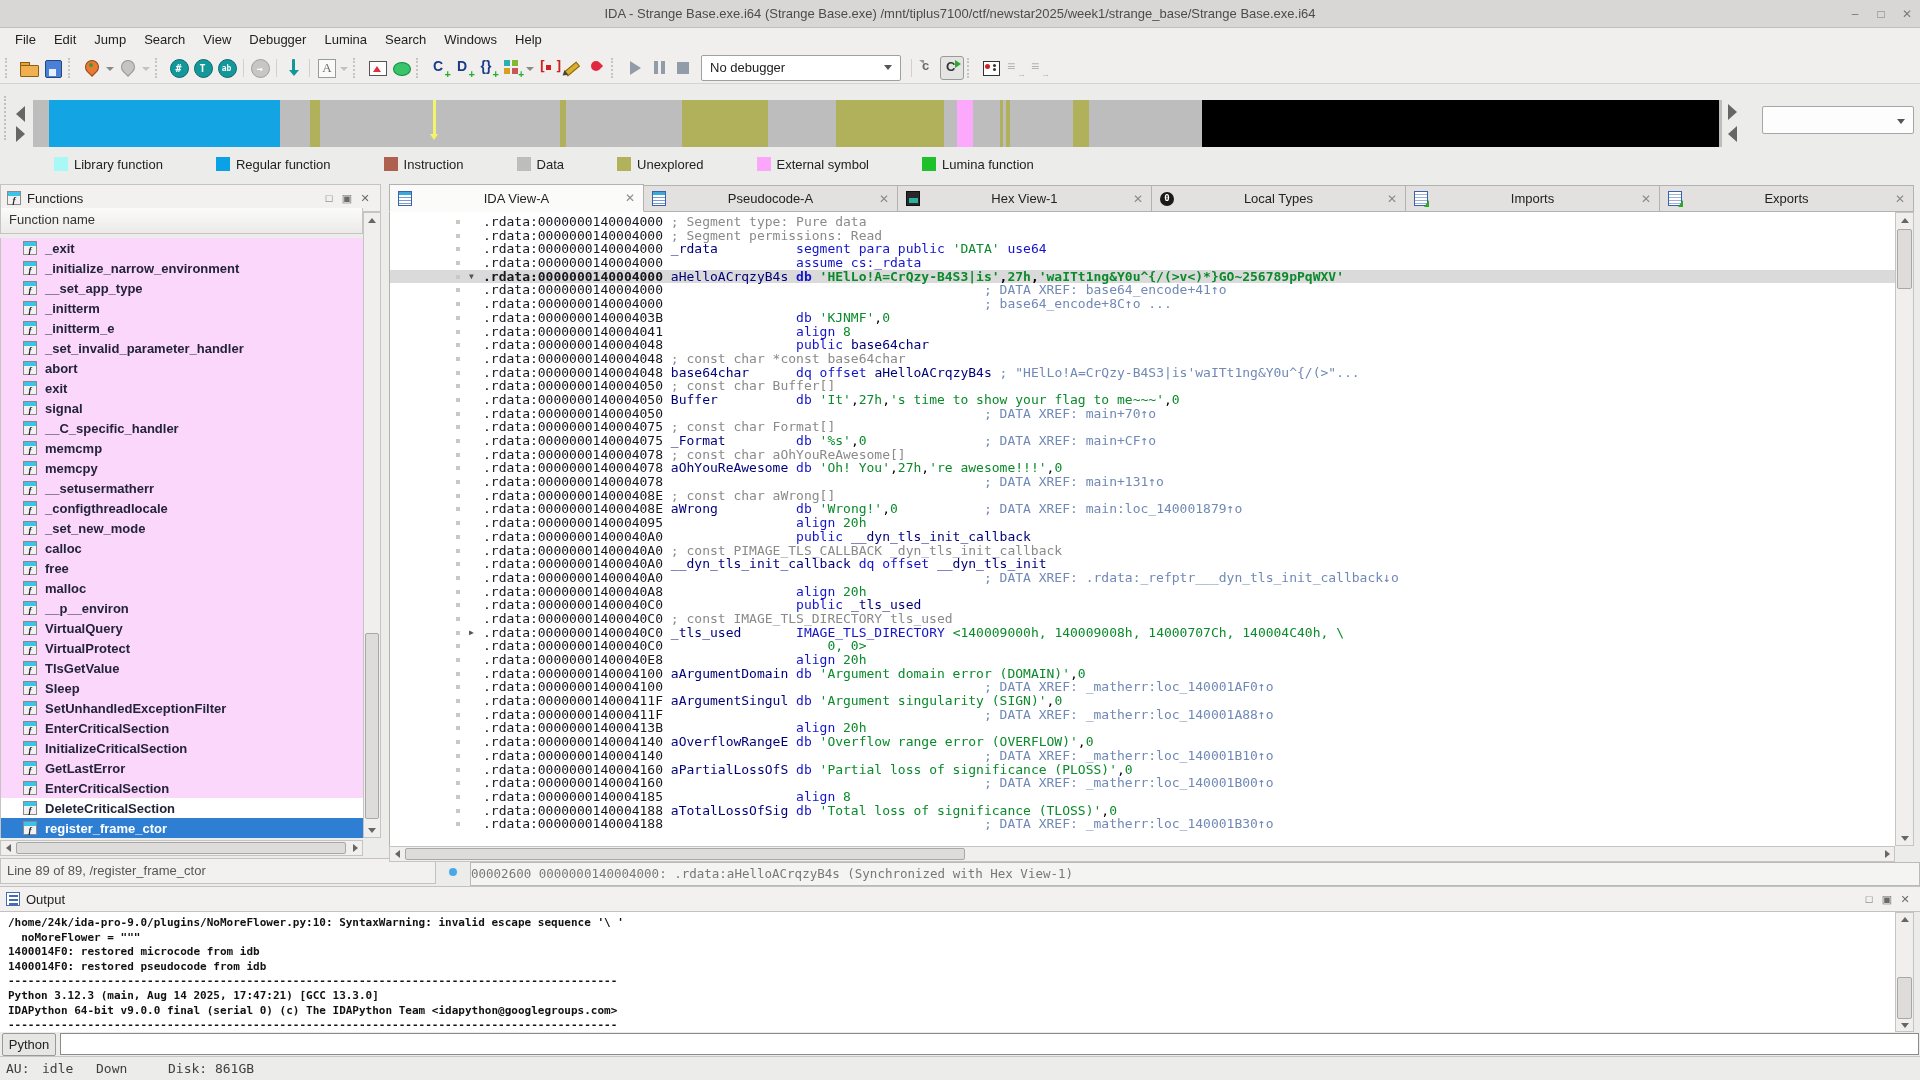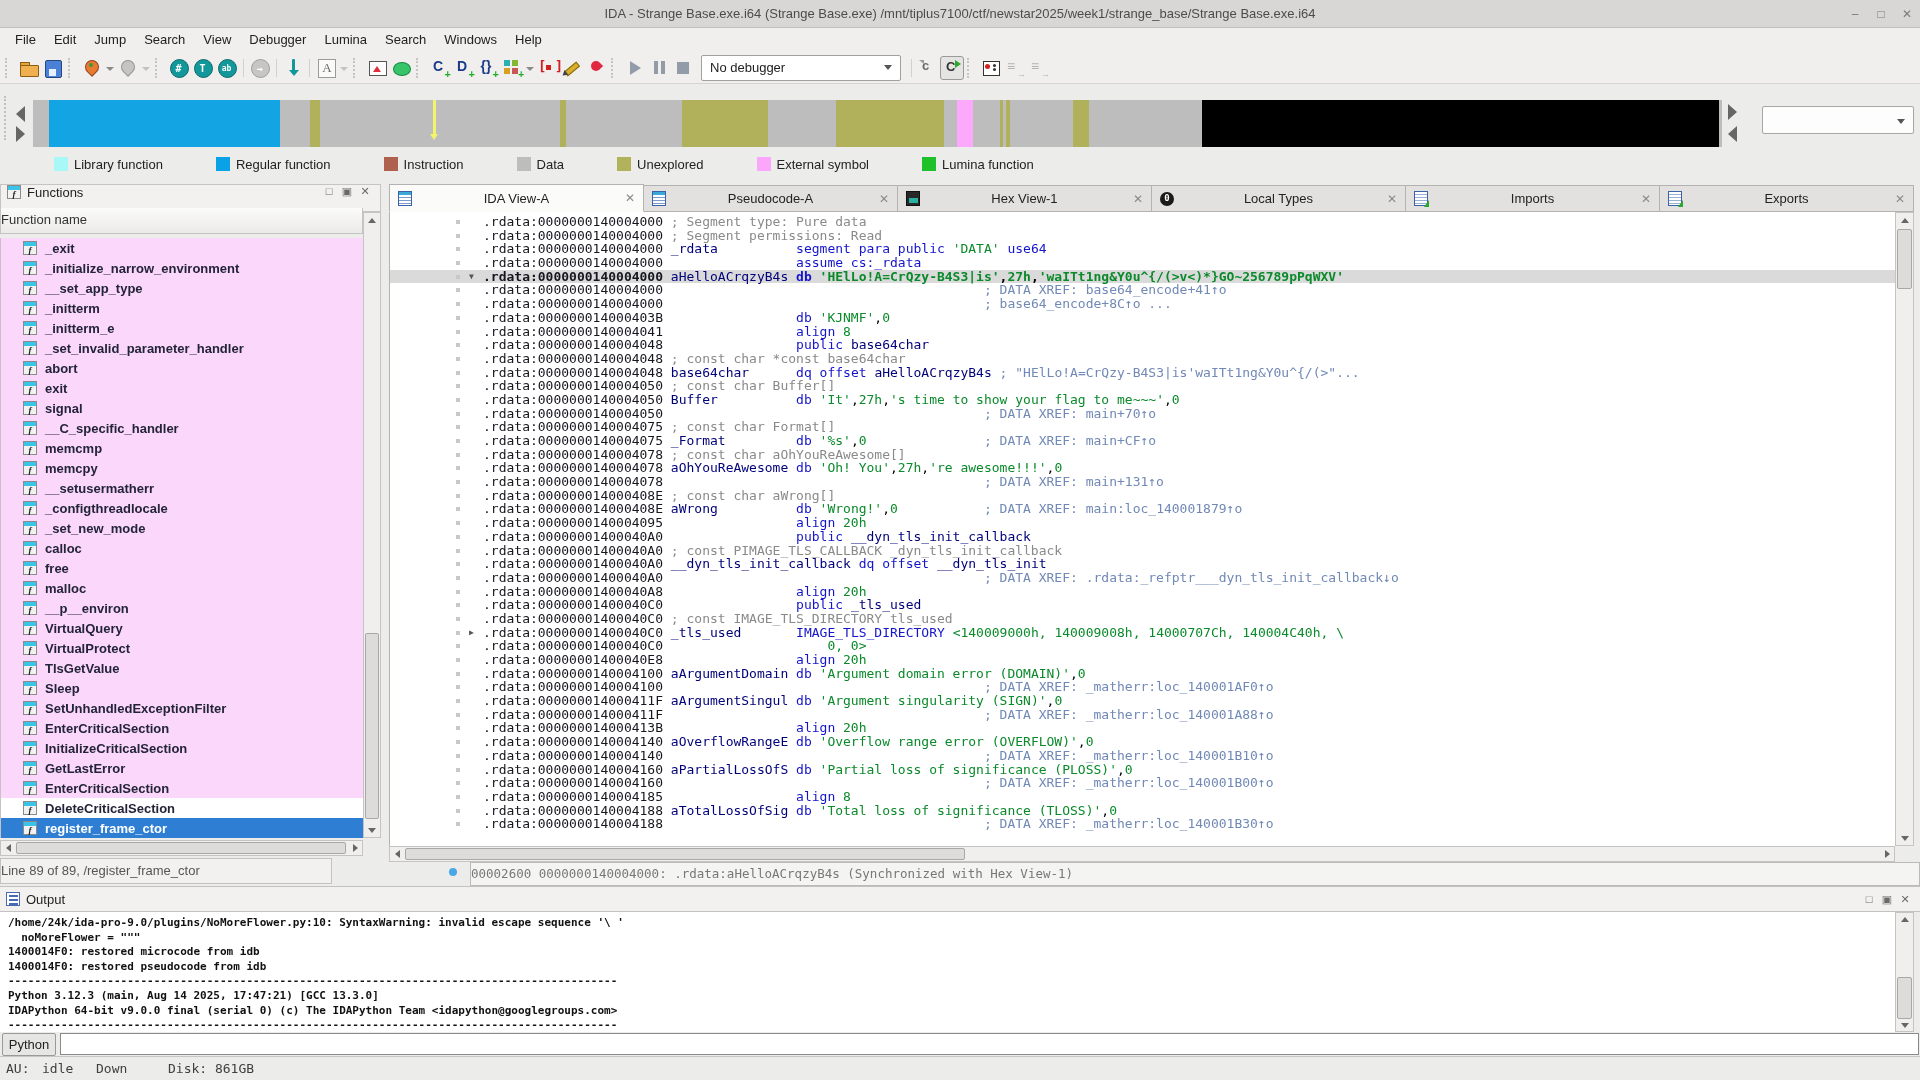--- a/index.html
+++ b/index.html
@@ -120,43 +120,43 @@
 
   
   #legend { left:0; top:150px; width:1920px; height:28px; display:flex; align-items:center; padding-left:14px; }
   .leg-item { display:flex; align-items:center; margin-right:13px;padding-left:40px; }
   .leg-chip { width:14px; height:14px; margin-right:6px; }
   .leg-label { font-size:13px; color:#222; }
 
   
   #fn-panel { left:0; top:184px; width:381px; height:700px; }
   .panel-title { position:absolute; left:0; top:0; width:100%; height:28px; background:#f2f1ef;
-    border:1px solid #c6c4c2; display:flex; padding:0 6px; }
+    border:1px solid #c6c4c2; display:flex; align-items:center; padding:0 6px; }
   .panel-title .ptext { font-size:13px; color:#222; margin-left:6px; flex:1; }
   .pt-btn { width:18px; text-align:center; color:#6a6a68; font-size:11px; }
   .ficon { width:14px; height:14px; background:#f2f2f2; border:1px solid #8a8a88; position:relative; flex:none; }
   .ficon::before { content:""; position:absolute; left:0; top:0; width:100%; height:4px; background:#3cc3e8; }
   .ficon::after { content:"f"; position:absolute; left:0; top:3px; width:100%; text-align:center;
     font:italic bold 9px "Liberation Serif",serif; color:#222; }
   #fn-colhdr { position:absolute; left:0; top:24px; width:363px; height:26px;
     background:linear-gradient(#fbfbfa,#ebeae8); border:1px solid #c6c4c2; border-top:none;
-    font-size:13px; color:#333; line-height:24px; padding-left:0; }
+    font-size:13px; color:#333; line-height:24px; padding-left:8px; }
   #fn-list { position:absolute; left:0; top:54px; width:363px; height:600px; background:#fff;
     border-left:1px solid #c6c4c2; overflow:hidden; }
   .fn-row { height:20px; display:flex; align-items:center; padding-left:22px; background:#fbd8fb; }
   .fn-row.plainbg { background:#fff; }
   .fn-row.selected { background:#2e7fd4; }
   .fn-row .fname { margin-left:8px; font-size:13px; font-weight:bold; color:#23233a; white-space:nowrap; }
   .fn-row.selected .fname { color:#fff; }
   #fn-vscroll { position:absolute; left:363px; top:28px; width:18px; height:626px;
     background:#f0efed; border:1px solid #c6c4c2; }
   #fn-hscroll { position:absolute; left:0; top:656px; width:363px; height:16px; background:#f0efed;
     border:1px solid #c6c4c2; }
-  #fn-status { position:absolute; left:0; top:674px; width:332px; height:26px; background:#f2f1ef;
-    border:1px solid #c4c2c0; font-size:13px; color:#555; line-height:24px; }
+  #fn-status { position:absolute; left:0; top:674px; width:436px; height:26px; background:#f2f1ef;
+    border:1px solid #c4c2c0; font-size:13px; color:#555; line-height:24px; padding-left:6px; }
 
   .tri-up { border-left:4px solid transparent; border-right:4px solid transparent; border-bottom:5px solid #666; }
   .tri-down { border-left:4px solid transparent; border-right:4px solid transparent; border-top:5px solid #666; }
   .tri-left { border-top:4px solid transparent; border-bottom:4px solid transparent; border-right:5px solid #666; }
   .tri-right { border-top:4px solid transparent; border-bottom:4px solid transparent; border-left:5px solid #666; }
   .sb-arrow { position:absolute; display:flex; align-items:center; justify-content:center; }
   .sb-thumb { position:absolute; background:#dddcda; border:1px solid #a8a8a6; border-radius:2px; }
 
   
   #tabbar { left:389px; top:184px; width:1525px; height:28px; display:flex; align-items:flex-end; }

